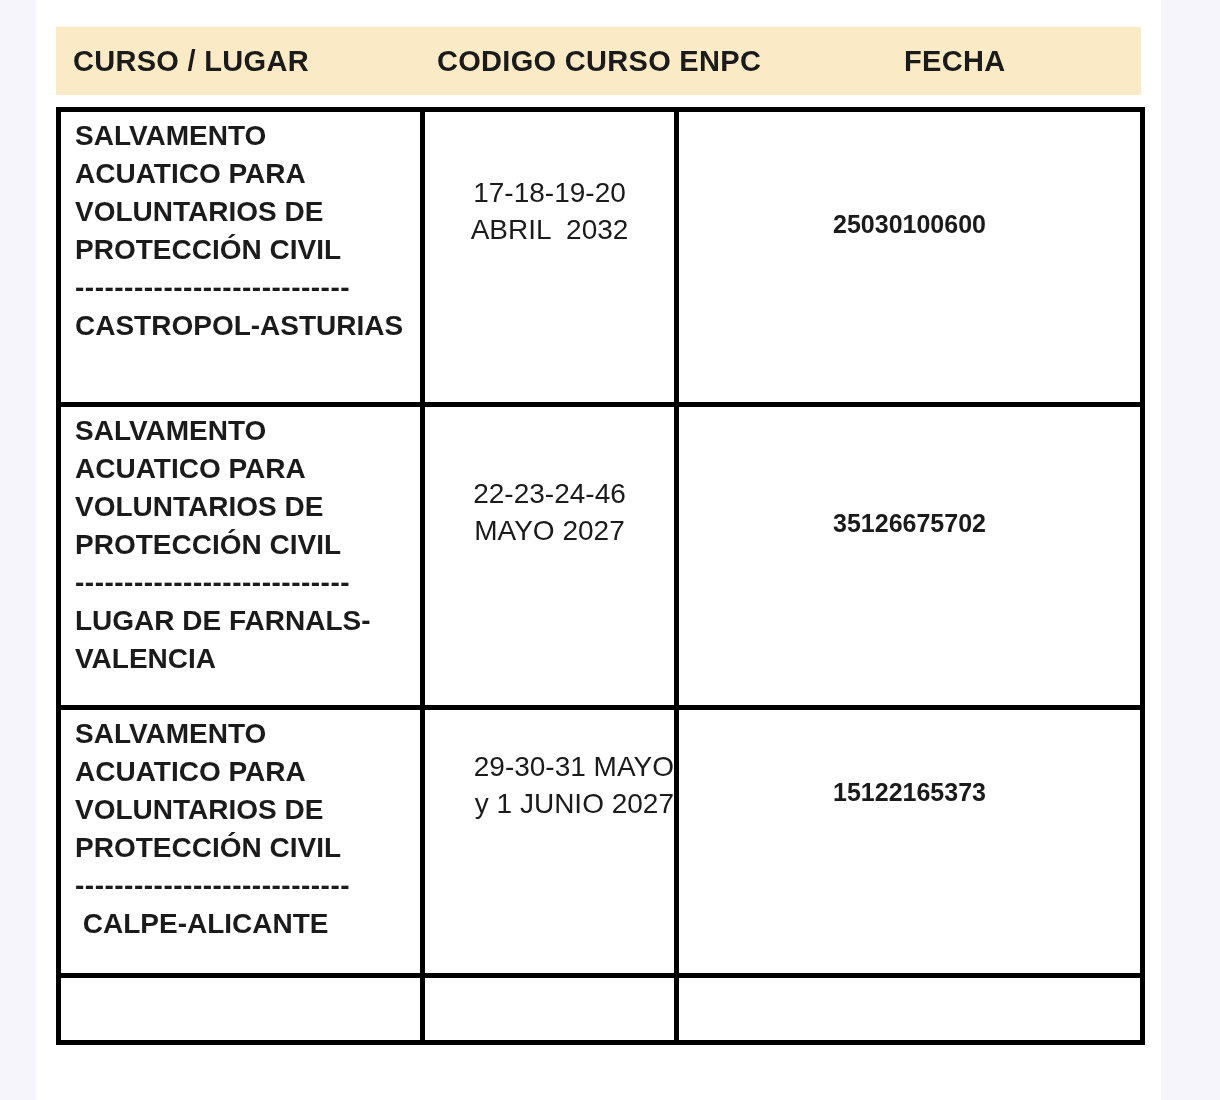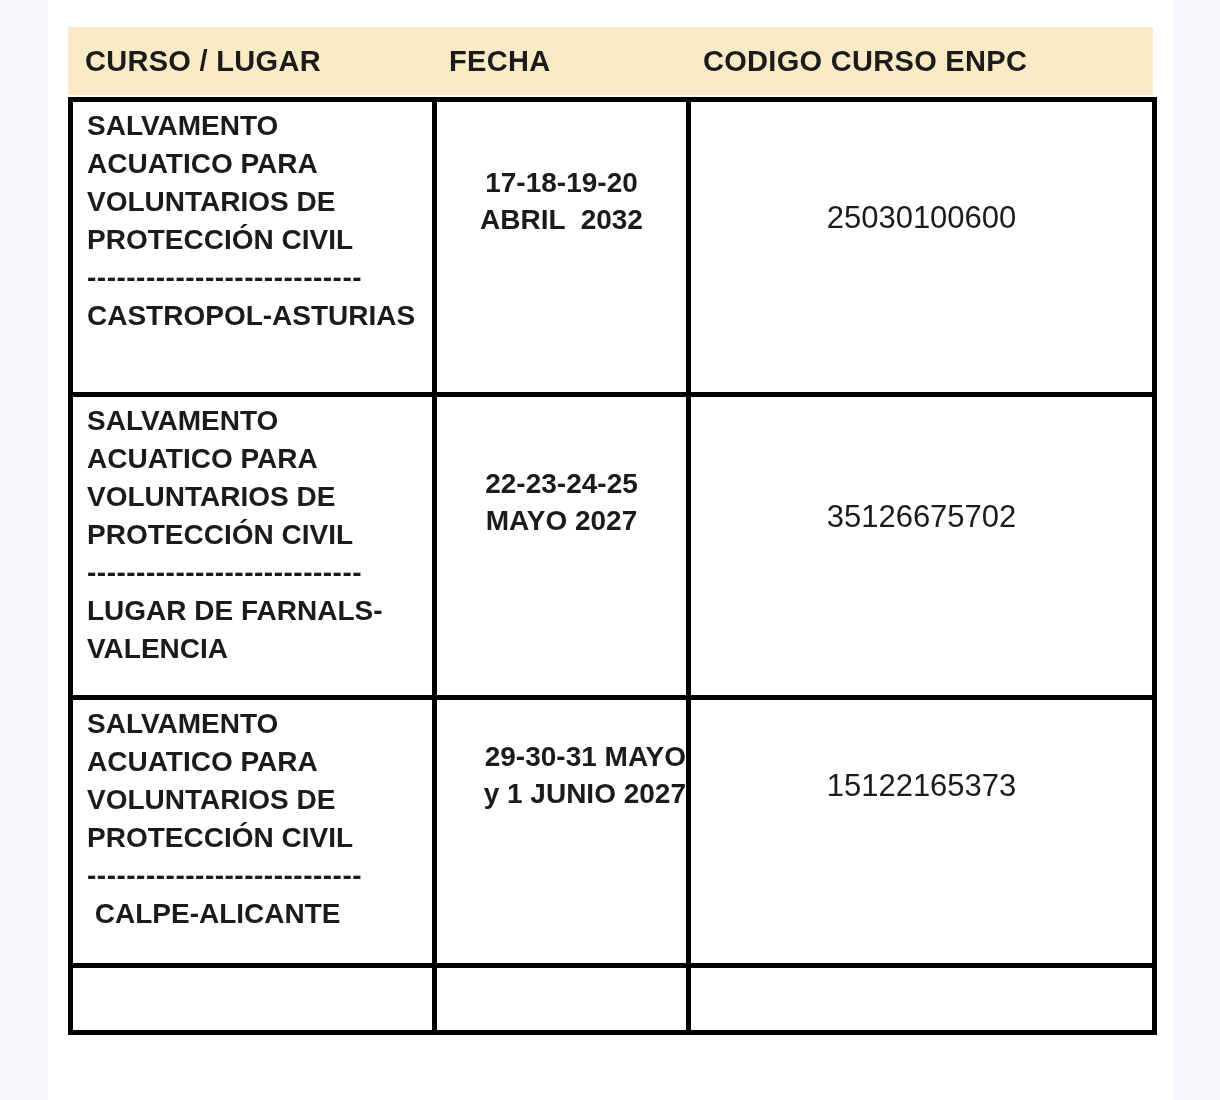--- a/index.html
+++ b/index.html
@@ -12,21 +12,21 @@
     color: #1b1b1b;
   }
   .page {
     position: relative;
     width: 1220px;
     height: 1100px;
     overflow: hidden;
   }
   .content {
     position: absolute;
-    left: 48px;
+    left: 36px;
     top: 0;
     width: 1125px;
     height: 1100px;
     background: #ffffff;
   }
   .inner {
     padding-left: 20px;
     padding-top: 27px;
   }
   
@@ -46,21 +46,21 @@
     white-space: nowrap;
   }
   .hc1 { width: 364px; }
   .hc2 { width: 254px; }
   .hc3 { width: 467px; }
   
   table.courses {
     border-collapse: collapse;
     table-layout: fixed;
     width: 1084px;
-    margin-top: 2px;
+    margin-top: 12px;
   }
   td {
     border: 5px solid #000000;
     vertical-align: top;
     box-sizing: border-box;
     padding: 0;
   }
   tr.r1 td { height: 295px; }
   tr.r2 td { height: 303px; }
   tr.r3 td { height: 268px; }
@@ -74,49 +74,49 @@
     line-height: 38px;
     white-space: pre-wrap;
   }
   .cell-course .sep {
     letter-spacing: 0.5px;
     overflow: hidden;
     white-space: nowrap;
   }
   .cell-date .line {
     font-size: 28px;
-    font-weight: 700;
+    font-weight: 400;
     line-height: 37px;
     white-space: pre-wrap;
   }
   .cell-date.center { text-align: center; }
   .cell-date.left { text-align: right; padding-left: 10px; }
   .pd1 { padding-top: 62px; }
   .pd2 { padding-top: 68px; }
   .pd3 { padding-top: 38px; }
   .cell-code {
     text-align: center;
-    font-size: 31px;
-    font-weight: 400;
+    font-size: 25px;
+    font-weight: 700;
   }
   .pc1 { padding-top: 98px; }
   .pc2 { padding-top: 102px; }
   .pc3 { padding-top: 68px; }
 </style>
 </head>
 <body>
 
 <div class="page">
   <div class="content">
     <div class="inner">
 
       <div class="header-bar">
         <div class="hc hc1">CURSO / LUGAR</div>
+        <div class="hc hc3">CODIGO CURSO ENPC</div>
         <div class="hc hc2">FECHA</div>
-        <div class="hc hc3">CODIGO CURSO ENPC</div>
       </div>
 
       <table class="courses">
         <colgroup>
           <col style="width:364px">
           <col style="width:254px">
           <col style="width:466px">
         </colgroup>
         <tbody>
           <tr class="r1">
@@ -140,21 +140,21 @@
           <tr class="r2">
             <td class="cell-course">
               <div class="line">SALVAMENTO</div>
               <div class="line">ACUATICO PARA</div>
               <div class="line">VOLUNTARIOS DE</div>
               <div class="line">PROTECCIÓN CIVIL</div>
               <div class="line sep">----------------------------</div>
               <div class="line">LUGAR DE FARNALS-VALENCIA</div>
             </td>
             <td class="cell-date center pd2">
-              <div class="line">22-23-24-25</div>
+              <div class="line">22-23-24-46</div>
               <div class="line">MAYO 2027</div>
             </td>
             <td class="cell-code pc2">
               <div>35126675702</div>
             </td>
           </tr>
 
           <tr class="r3">
             <td class="cell-course">
               <div class="line">SALVAMENTO</div>

